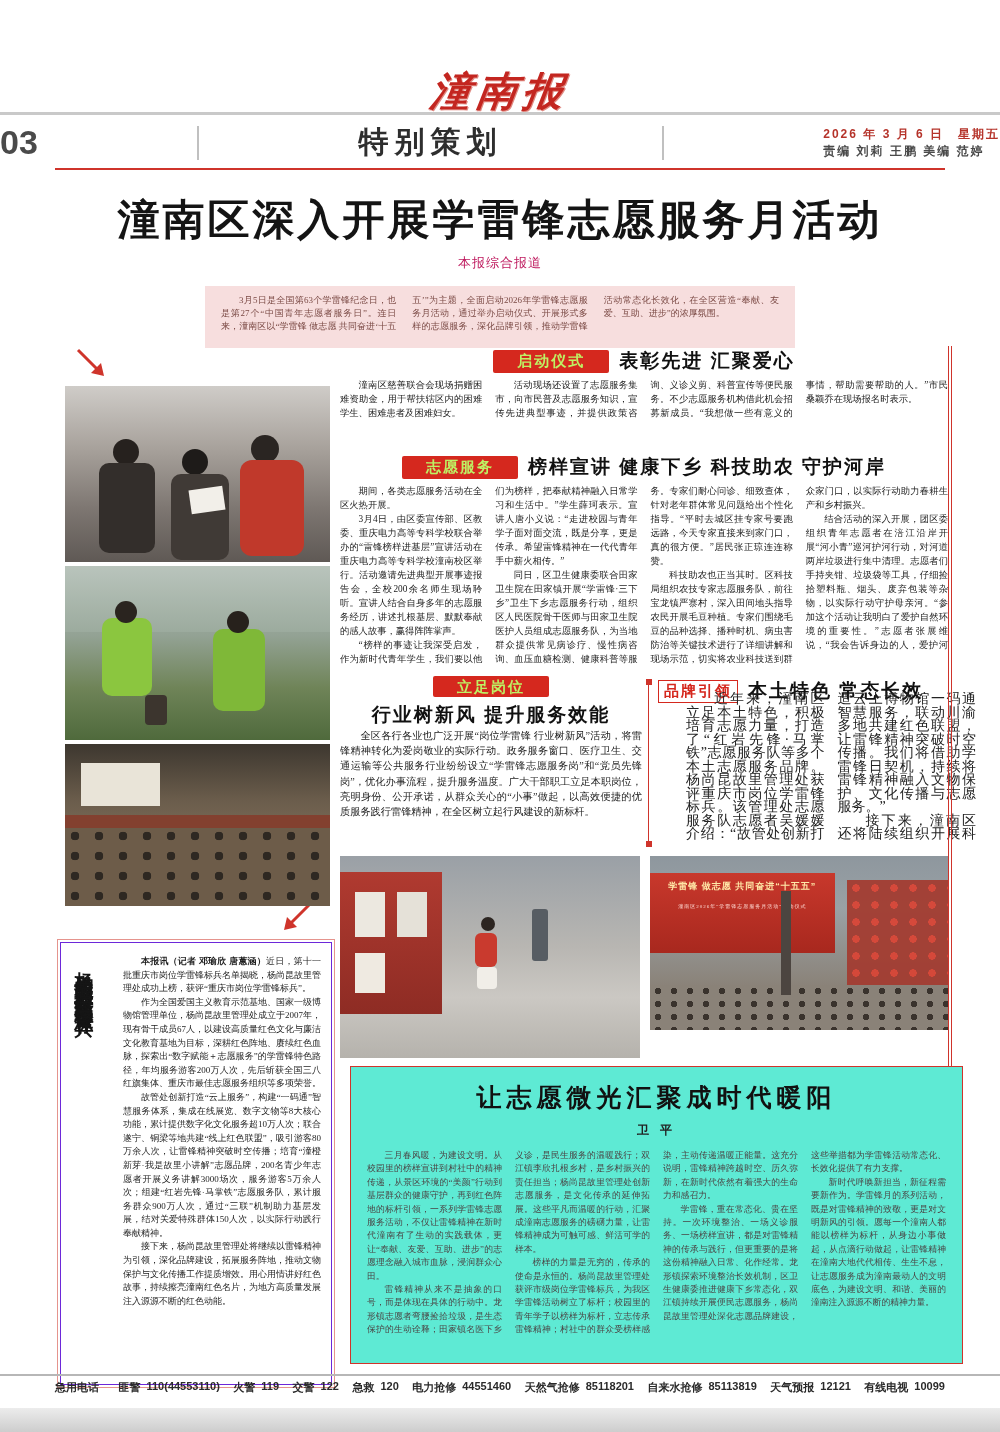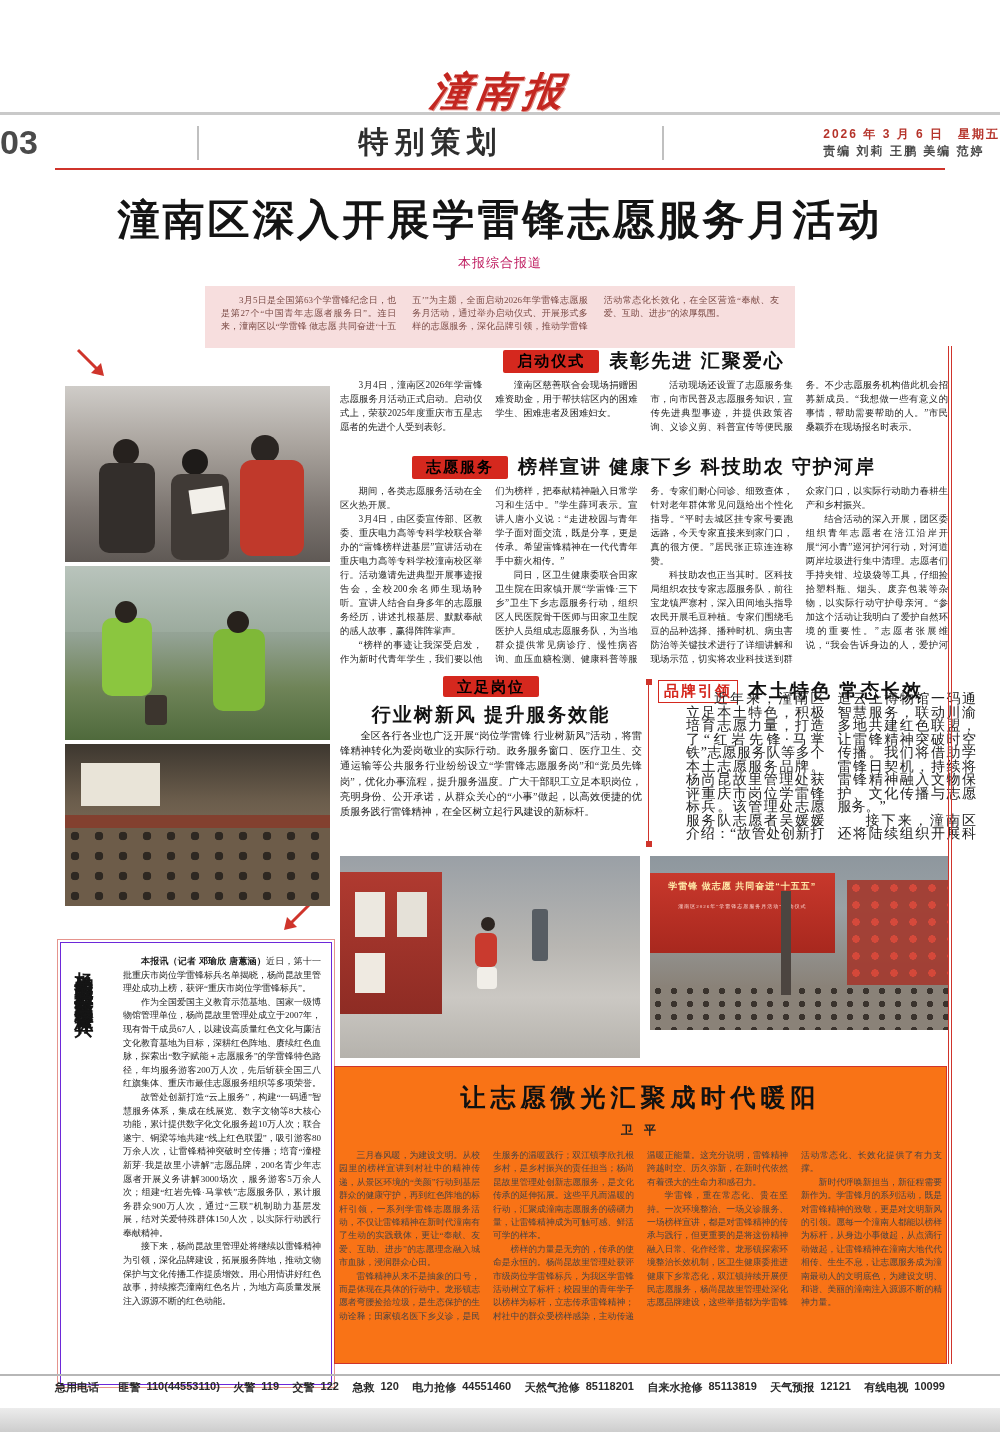--- a/index.html
+++ b/index.html
@@ -68,21 +68,21 @@
               outline:1px solid #e5948d; outline-offset:2px; background:#fff; padding:12px 10px 10px 62px; }
   .vtitle { position:absolute; left:10px; top:14px; height:414px; writing-mode:vertical-rl;
             text-orientation:upright; font-size:19px; font-weight:800; letter-spacing:2.5px;
             color:#151515; font-family:"Liberation Serif",serif; }
   .side-text { font-size:9px; line-height:13.6px; text-align:justify; color:#1e1e1e; overflow:hidden; height:100%; }
   .side-text p { text-indent:2em; }
   .side-text b { font-family:"Liberation Sans",sans-serif; }
 
   
   .sec-head { display:flex; justify-content:center; align-items:center; gap:10px; }
-  .tag { background:#d5281e; color:#000000; font-size:15px; font-weight:700; padding:2px 14px;
+  .tag { background:#d5281e; color:#bef264; font-size:15px; font-weight:700; padding:2px 24px;
          font-family:"Liberation Sans",sans-serif; letter-spacing:2px; border-radius:2px; }
   .tag-outline { background:#fff; color:#d5281e; border:1px solid #d5281e; font-size:15px; font-weight:700;
                  padding:1px 5px; font-family:"Liberation Sans",sans-serif; letter-spacing:2px; }
   .sec-title { font-size:19px; font-weight:800; color:#111; letter-spacing:2px;
                font-family:"Liberation Sans",sans-serif; }
   .body-cols { text-align:justify; color:#222; overflow:hidden; }
   .body-cols p { text-indent:2em; }
   .sec1-head { top:348px; left:340px; width:608px; }
   .sec1-body { top:378px; left:340px; width:608px; height:78px; column-count:4; column-gap:13px;
                font-size:9.3px; line-height:14px; }
@@ -98,22 +98,22 @@
   .mid-divider::before { top:-3px; } .mid-divider::after { bottom:-3px; }
   .brand-head { top:678px; left:658px; width:290px; justify-content:flex-start; }
   .brand-body { top:692px; left:658px; width:290px; height:150px; column-count:2; column-gap:13px;
                 font-size:14px; line-height:13.5px;margin-left:28px; }
 
   
   .right-rule { top:346px; left:948px; width:4px; height:1018px;
                 border-left:1px solid #cf342b; border-right:1px solid #cf342b; }
 
   
-  .essay-box { top:1066px; left:334px; width:613px; height:298px; background:#f97316;
-               border:1px solid #cf342b; padding:14px 4px 10px; overflow:hidden; }
+  .essay-box { top:1066px; left:350px; width:613px; height:298px; background:#5eead4;
+               border:1px solid #cf342b; padding:14px 16px 10px; overflow:hidden; }
   .essay-title { text-align:center; font-size:25px; font-weight:800; color:#111; letter-spacing:5px;
                  font-family:"Liberation Sans",sans-serif; }
   .essay-author { text-align:center; font-size:12px; font-weight:700; color:#222; margin-top:8px; letter-spacing:4px; }
   .essay-body { margin-top:10px; height:218px; column-count:4; column-gap:13px; font-size:8.8px;
                 line-height:13.4px; text-align:justify; color:#4a4444; overflow:hidden; }
   .essay-body p { text-indent:2em; }
 
   
   .foot-rule { top:1374px; left:0; right:0; height:2px; background:#b7b7b7; }
   .hotlines { top:1380px; left:55px; right:55px; display:flex; justify-content:space-between;
@@ -186,21 +186,20 @@
     <p>故管处创新打造“云上服务”，构建“一码通”智慧服务体系，集成在线展览、数字文物等8大核心功能，累计提供数字化文化服务超10万人次；联合遂宁、铜梁等地共建“线上红色联盟”，吸引游客80万余人次，让雷锋精神突破时空传播；培育“潼橙新芽·我是故里小讲解”志愿品牌，200名青少年志愿者开展义务讲解3000场次，服务游客5万余人次；组建“红岩先锋·马掌铁”志愿服务队，累计服务群众900万人次，通过“三联”机制助力基层发展，结对关爱特殊群体150人次，以实际行动践行奉献精神。</p>
     <p>接下来，杨尚昆故里管理处将继续以雷锋精神为引领，深化品牌建设，拓展服务阵地，推动文物保护与文化传播工作提质增效。用心用情讲好红色故事，持续擦亮潼南红色名片，为地方高质量发展注入源源不断的红色动能。</p>
   </div>
 </div>
 
 <div class="abs sec-head sec1-head">
   <span class="tag">启动仪式</span>
   <span class="sec-title">表彰先进 汇聚爱心</span>
 </div>
 <div class="abs body-cols sec1-body">
-  <p>3月4日，潼南区2026年学雷锋志愿服务月活动正式启动。启动仪式上，荣获2025年度重庆市五星志愿者的先进个人受到表彰。</p>
   <p>潼南区慈善联合会现场捐赠困难资助金，用于帮扶辖区内的困难学生、困难患者及困难妇女。</p>
   <p>活动现场还设置了志愿服务集市，向市民普及志愿服务知识，宣传先进典型事迹，并提供政策咨询、义诊义剪、科普宣传等便民服务。不少志愿服务机构借此机会招募新成员。“我想做一些有意义的事情，帮助需要帮助的人。”市民桑颖乔在现场报名时表示。</p>
 </div>
 
 <div class="abs sec-head sec2-head">
   <span class="tag">志愿服务</span>
   <span class="sec-title">榜样宣讲 健康下乡 科技助农 守护河岸</span>
 </div>
 <div class="abs body-cols sec2-body">
   <p>期间，各类志愿服务活动在全区火热开展。</p>

